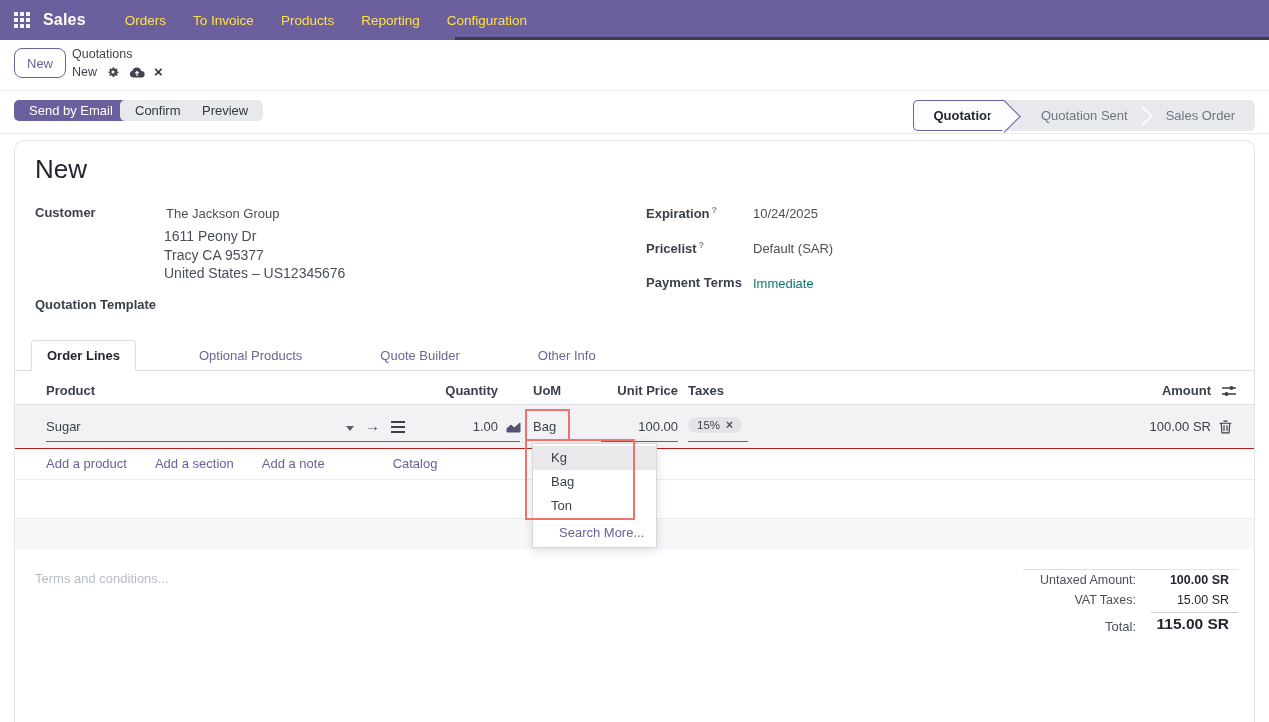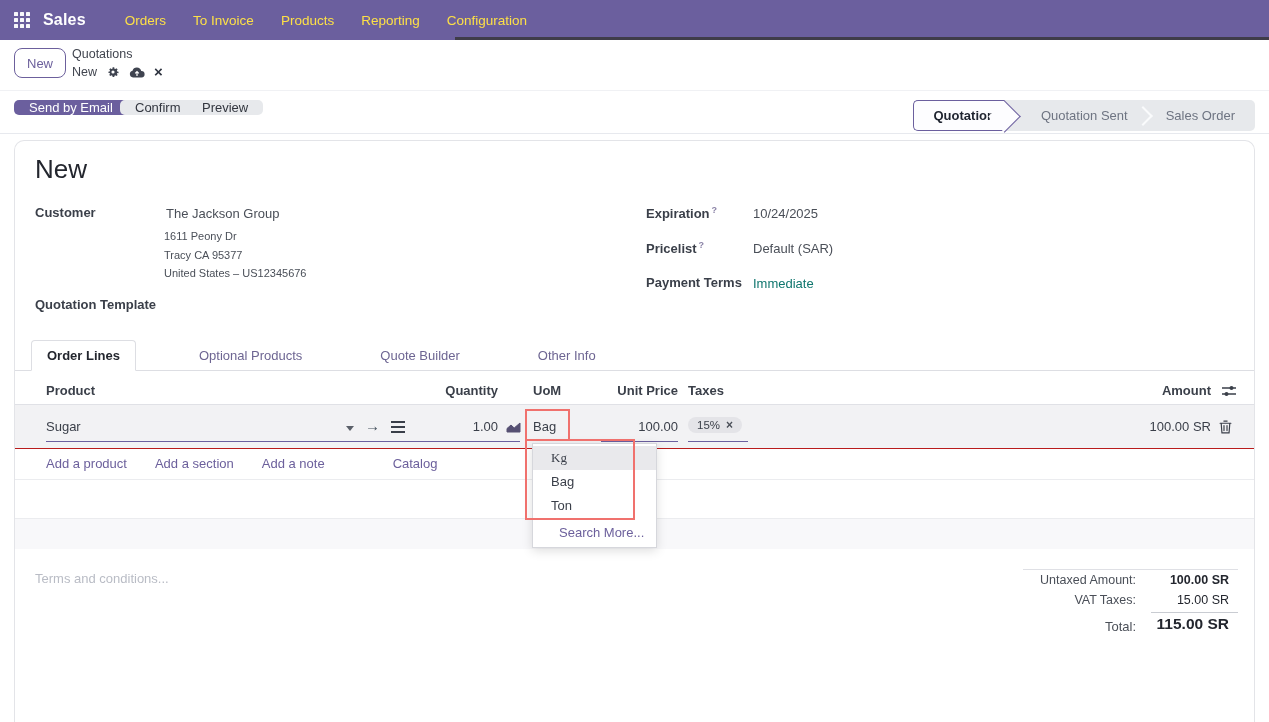--- a/index.html
+++ b/index.html
@@ -26,21 +26,21 @@
   .crumbs { position:absolute; left:72px; top:46px; font-size:12.5px; color:#41454f; line-height:16px; }
   .crumb-parent { cursor:pointer; }
   .crumb-current { display:flex; align-items:center; gap:9px; margin-top:2px; }
   .crumb-icons svg { display:block; }
   .icon-btn { cursor:pointer; display:inline-flex; align-items:center; }
   .discard-x { font-size:15px; font-weight:700; color:#2f3440; line-height:14px; }
   .cp-line1 { position:absolute; left:0; right:0; top:90px; height:1px; background:#f0f1f4; }
   .cp-line2 { position:absolute; left:0; right:0; top:133px; height:1px; background:#e7e9ee; }
 
   
-  .btn { position:absolute; top:100px; height:15px; border:none; border-radius:5px; font-size:13px;
+  .btn { position:absolute; top:100px; height:21px; border:none; border-radius:5px; font-size:13px;
          padding:0 15px; display:flex; align-items:center; cursor:pointer;
          font-family:"Liberation Sans","DejaVu Sans",sans-serif; }
   .btn-primary { left:14px; background:var(--navbar); color:#fff; }
   .btn-confirm { left:120px; background:#e7e9ec; color:#32363f; }
   .btn-preview { left:187px; background:#e7e9ec; color:#32363f; }
 
   
   .statusbar { position:absolute; top:100px; right:14px; height:31px; display:flex; align-items:stretch;
                background:#e7e9ec; border-radius:5px; font-size:13px; color:#6e7482; }
   .step { display:flex; align-items:center; padding:0 20px; position:relative; cursor:pointer; white-space:nowrap; }
@@ -52,21 +52,21 @@
   .chev { width:14px; height:14px; border-top:2px solid #fafbfc; border-right:2px solid #fafbfc;
           transform:rotate(45deg); align-self:center; margin:0 -4px 0 -12px; }
 
   
   .sheet { position:absolute; left:14px; right:14px; top:140px; height:582px; background:#fff;
            border:1px solid #e3e4e8; border-bottom:none; border-radius:10px 10px 0 0; }
   .sheet-title { position:absolute; left:20px; top:13px; font-size:26px; font-weight:500; color:#23262e; }
   .flabel { position:absolute; font-size:13px; font-weight:700; color:#3a3f49; }
   .fvalue { position:absolute; font-size:13px; color:#4a4f58; cursor:text; }
   .help { font-size:9px; color:#8a82a6; vertical-align:super; font-weight:600; margin-left:2px; }
-  .address { position:absolute; left:149px; top:86px; font-size:11px; color:#4a4f58; line-height:18.5px; }
+  .address { position:absolute; left:149px; top:86px; font-size:14px; color:#4a4f58; line-height:18.5px; }
   .placeholder { color:#0f766e; }
 
   
   .tabs { position:absolute; left:0; right:0; top:199px; height:31px; display:flex; padding-left:16px;
           border-bottom:1px solid #dddee3;gap:48px; }
   .tab { padding:0 15px; font-size:13px; display:flex; align-items:center; color:#6d6592; cursor:pointer; }
   .tab.active { border:1px solid #dddee3; border-bottom:1px solid #fff; border-radius:4px 4px 0 0;
           color:#23262e; font-weight:600; margin-bottom:-1px; background:#fff; }
 
   
@@ -102,21 +102,21 @@
   .tvalue { position:absolute; font-size:12.5px; color:#23262e; }
   .bold { font-weight:700; }
   .total-div { position:absolute; top:471px; right:16px; width:87px; height:1px; background:#c9ccd2; }
   .total-value { font-size:15.5px; font-weight:700; }
 
   
   .dropdown { position:absolute; left:532px; top:443px; width:125px; background:#fff;
               border:1px solid #d6d7dc; box-shadow:0 3px 10px rgba(0,0,0,.13); padding:2px 0;
               z-index:10; font-size:13px; color:#3a3f49; }
   .dd-item { height:24px; line-height:24px; padding-left:18px; cursor:pointer; }
-  .dd-item.hover { background:#e9e9ec;font-family:Liberation Serif, serif; }
+  .dd-item.hover { background:#e9e9ec; }
   .dd-search { height:24px; line-height:24px; padding-left:26px; color:var(--accent);
                margin-top:3px; cursor:pointer; }
 
   
   .ann { position:absolute; border:2px solid var(--ann); z-index:20; pointer-events:none; }
   .ann1 { left:525px; top:409px; width:45px; height:32px; }
   .ann2 { left:525px; top:439px; width:110px; height:81px; }
 </style>
 </head>
 <body>

